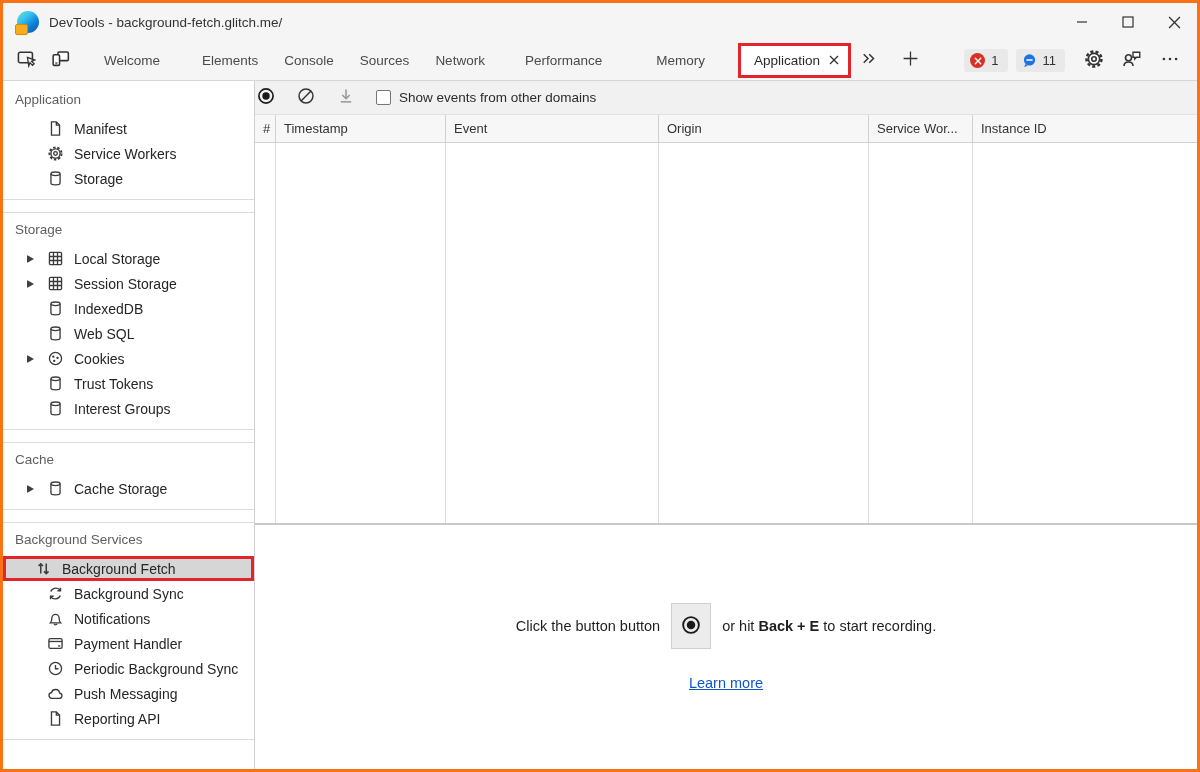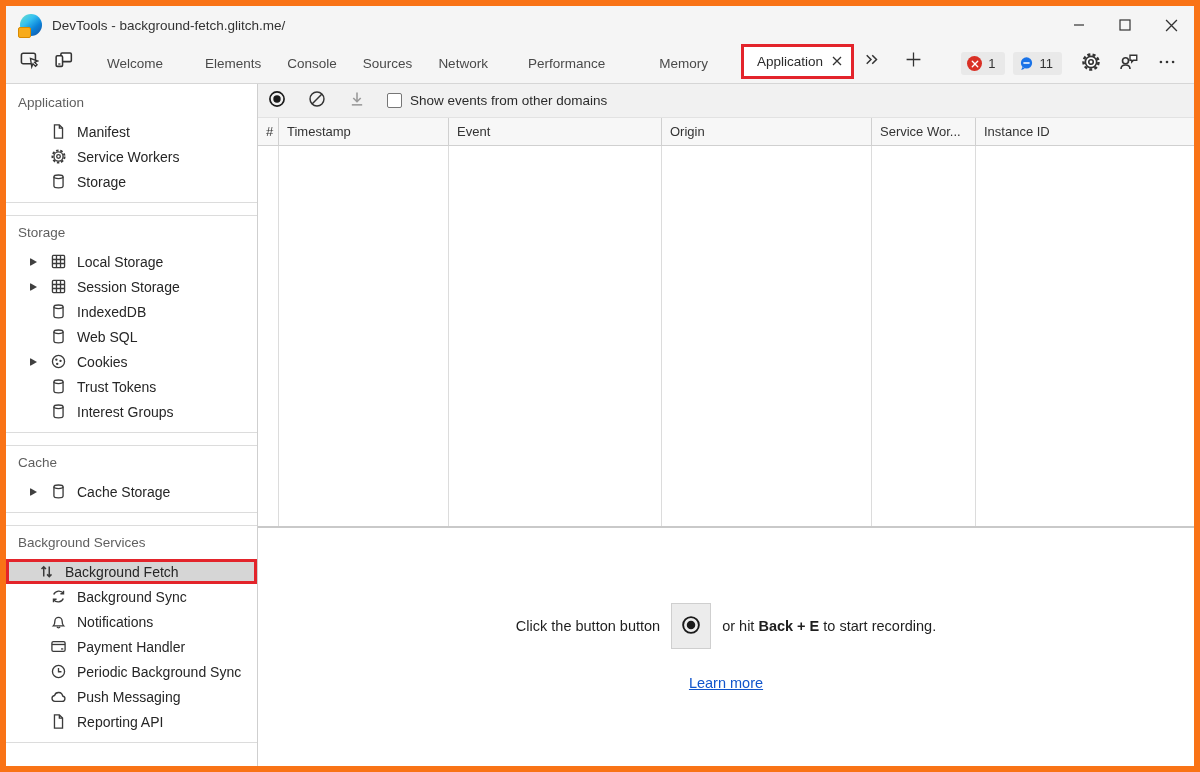--- a/index.html
+++ b/index.html
@@ -4,21 +4,21 @@
 <style>
   * { box-sizing: border-box; }
   html,body { margin:0; padding:0; }
   body {
     width:1200px; height:772px; overflow:hidden;
     font-family:"Liberation Sans", sans-serif;
     background:#fff; color:#2b2b2b;
   }
   .window {
     width:1200px; height:772px; display:flex; flex-direction:column;
-    border:6px solid #f97316; background:#fff;
+    border:3px solid #f97316; background:#fff;
   }
   
   .titlebar {
     height:38px; flex:0 0 38px; background:#f5f5f5;
     display:flex; align-items:center; padding-left:14px;
   }
   .edge-logo {
     width:22px; height:22px; border-radius:50%;
     background:linear-gradient(140deg,#6ee0c9 0%,#35c1f1 35%,#0b82d8 65%,#1b4f9c 100%);
     position:relative; margin-right:10px; flex:0 0 22px;
@@ -29,21 +29,21 @@
     background:#f8ab1b; border:1px solid #d98a00;
   }
   .window-title { font-size:13.5px; color:#333; }
   .win-controls { margin-left:auto; display:flex; height:100%; }
   .win-btn { width:46px; height:100%; display:flex; align-items:center; justify-content:center; }
   .win-btn svg { display:block; }
   
   .tabbar {
     height:40px; flex:0 0 40px; background:#f5f5f5;
     border-bottom:1px solid #d6d6d6;
-    display:flex; padding:0 10px 0 6px;
+    display:flex; align-items:center; padding:0 10px 0 6px;
   }
   .tb-iconbtn { width:34px; height:34px; display:flex; align-items:center; justify-content:center; }
   .tabs-left { display:flex; align-items:center; height:100%; margin-left:14px; }
   .tab {
     padding:0 13px; height:100%; display:flex; align-items:center;
     font-size:13.5px; color:#4a4a4a; white-space:nowrap;
   }
   .active-tab {
     display:flex; align-items:center; gap:9px; background:#fff;
     border:3px solid var(--red); height:35px; padding:0 9px 0 13px;
@@ -69,21 +69,21 @@
   .item { display:flex; align-items:center; height:25px; padding-left:24px; font-size:14px; color:#262626; }
   .item.selected { background:#d6d6d6; border:3px solid var(--red); padding-left:9px; }
   .arrow-slot { width:20px; flex:0 0 20px; display:flex; align-items:center; }
   .tri { width:0; height:0; border-left:7px solid #404040; border-top:4.5px solid transparent; border-bottom:4.5px solid transparent; border-radius:1px; }
   .item-icon { width:17px; height:17px; flex:0 0 17px; margin-right:10px; display:flex; align-items:center; justify-content:center; color:#3b3b3b; }
   .item-icon svg { display:block; }
   
   .main { flex:1; display:flex; flex-direction:column; min-width:0; }
   .toolbar {
     height:34px; flex:0 0 34px; background:#f1f1f1;
-    display:flex; align-items:center; padding-left:9px; gap:20px;
+    display:flex; align-items:center; padding-left:1px; gap:20px;
     border-bottom:1px solid #e2e2e2;
   }
   .tool-btn { width:20px; height:20px; display:flex; align-items:center; justify-content:center; }
   .checkbox-row { display:flex; align-items:center; gap:8px; }
   .checkbox { width:15px; height:15px; border:1px solid #767676; border-radius:2px; background:#fff; }
   .checkbox-label { font-size:13.5px; color:#2b2b2b; }
   .grid-header { height:28px; flex:0 0 28px; background:#f7f7f7; border-bottom:1px solid #d0d0d0; display:flex; }
   .hcol {
     border-right:1px solid #d0d0d0; padding:6px 0 0 8px;
     font-size:13px; color:#333; white-space:nowrap; overflow:hidden;

